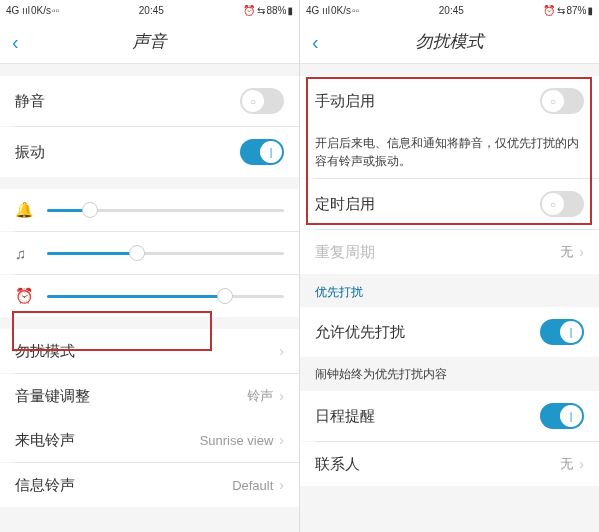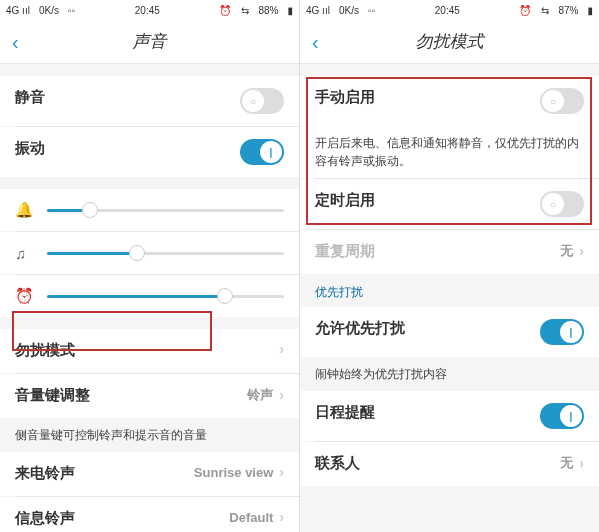--- a/index.html
+++ b/index.html
@@ -1,25 +1,25 @@
 <!DOCTYPE html>
 <html><head>
 <meta charset="utf-8">
 <style>
 * { margin: 0; padding: 0; box-sizing: border-box; }
 body { font-family: -apple-system, "Helvetica Neue", Arial, sans-serif; background: #fff; width: 599px; height: 532px; display: flex; }
 .phone { width: 299px; height: 532px; background: #f5f5f5; position: relative; overflow: hidden; }
 .phone + .phone { border-left: 1px solid #ddd; width: 300px; }
 .status-bar { height: 20px; background: #fff; display: flex; align-items: center; justify-content: space-between; padding: 0 6px; font-size: 10px; color: #333; }
-.status-left, .status-right { display: flex; align-items: flex-end; gap: 9px; }
+.status-left, .status-right { display: flex; align-items: flex-end; gap: 1px; }
 .nav-bar { height: 44px; background: #fff; display: flex; align-items: center; justify-content: center; position: relative; border-bottom: 1px solid #e5e5e5; }
 .back-btn { position: absolute; left: 12px; top: 50%; transform: translateY(-50%); color: #2196c8; font-size: 20px; cursor: pointer; }
 .nav-title { font-size: 17px; color: #333; font-weight: 400; font-style: italic; }
 .content { overflow-y: auto; height: calc(532px - 64px); }
-.row { background: #fff; padding: 12px 15px; display: flex; align-items: flex-start; justify-content: space-between; min-height: 44px; font-weight: bold; }
+.row { background: #fff; padding: 12px 15px; display: flex; align-items: center; justify-content: space-between; min-height: 44px; }
 .row-label { font-size: 15px; color: #333; }
 .row-value { font-size: 13px; color: #999; }
 .row-arrow { color: #ccc; font-size: 14px; margin-left: 6px; }
 .row-right { display: flex; align-items: center; }
 .toggle { width: 44px; height: 26px; border-radius: 13px; position: relative; cursor: pointer; }
 .toggle-on { background: #2196c8; }
 .toggle-off { background: #ddd; }
 .toggle-knob { width: 22px; height: 22px; background: #fff; border-radius: 50%; position: absolute; top: 2px; display:flex; align-items:center; justify-content:center; font-size:10px; color:#bbb; }
 .toggle-on .toggle-knob { right: 2px; color: #2196c8; }
 .toggle-off .toggle-knob { left: 2px; }
@@ -102,21 +102,20 @@
       <span class="row-arrow">›</span>
     </div>
     <div class="divider"></div>
     <div class="row">
       <span class="row-label">音量键调整</span>
       <div class="row-right">
         <span class="row-value">铃声</span>
         <span class="row-arrow">›</span>
       </div>
     </div>
-    <div class="section-note">侧音量键可控制铃声和提示音的音量</div>
     <div class="row">
       <span class="row-label">来电铃声</span>
       <div class="row-right">
         <span class="row-value">Sunrise view</span>
         <span class="row-arrow">›</span>
       </div>
     </div>
     <div class="divider"></div>
     <div class="row">
       <span class="row-label">信息铃声</span>

